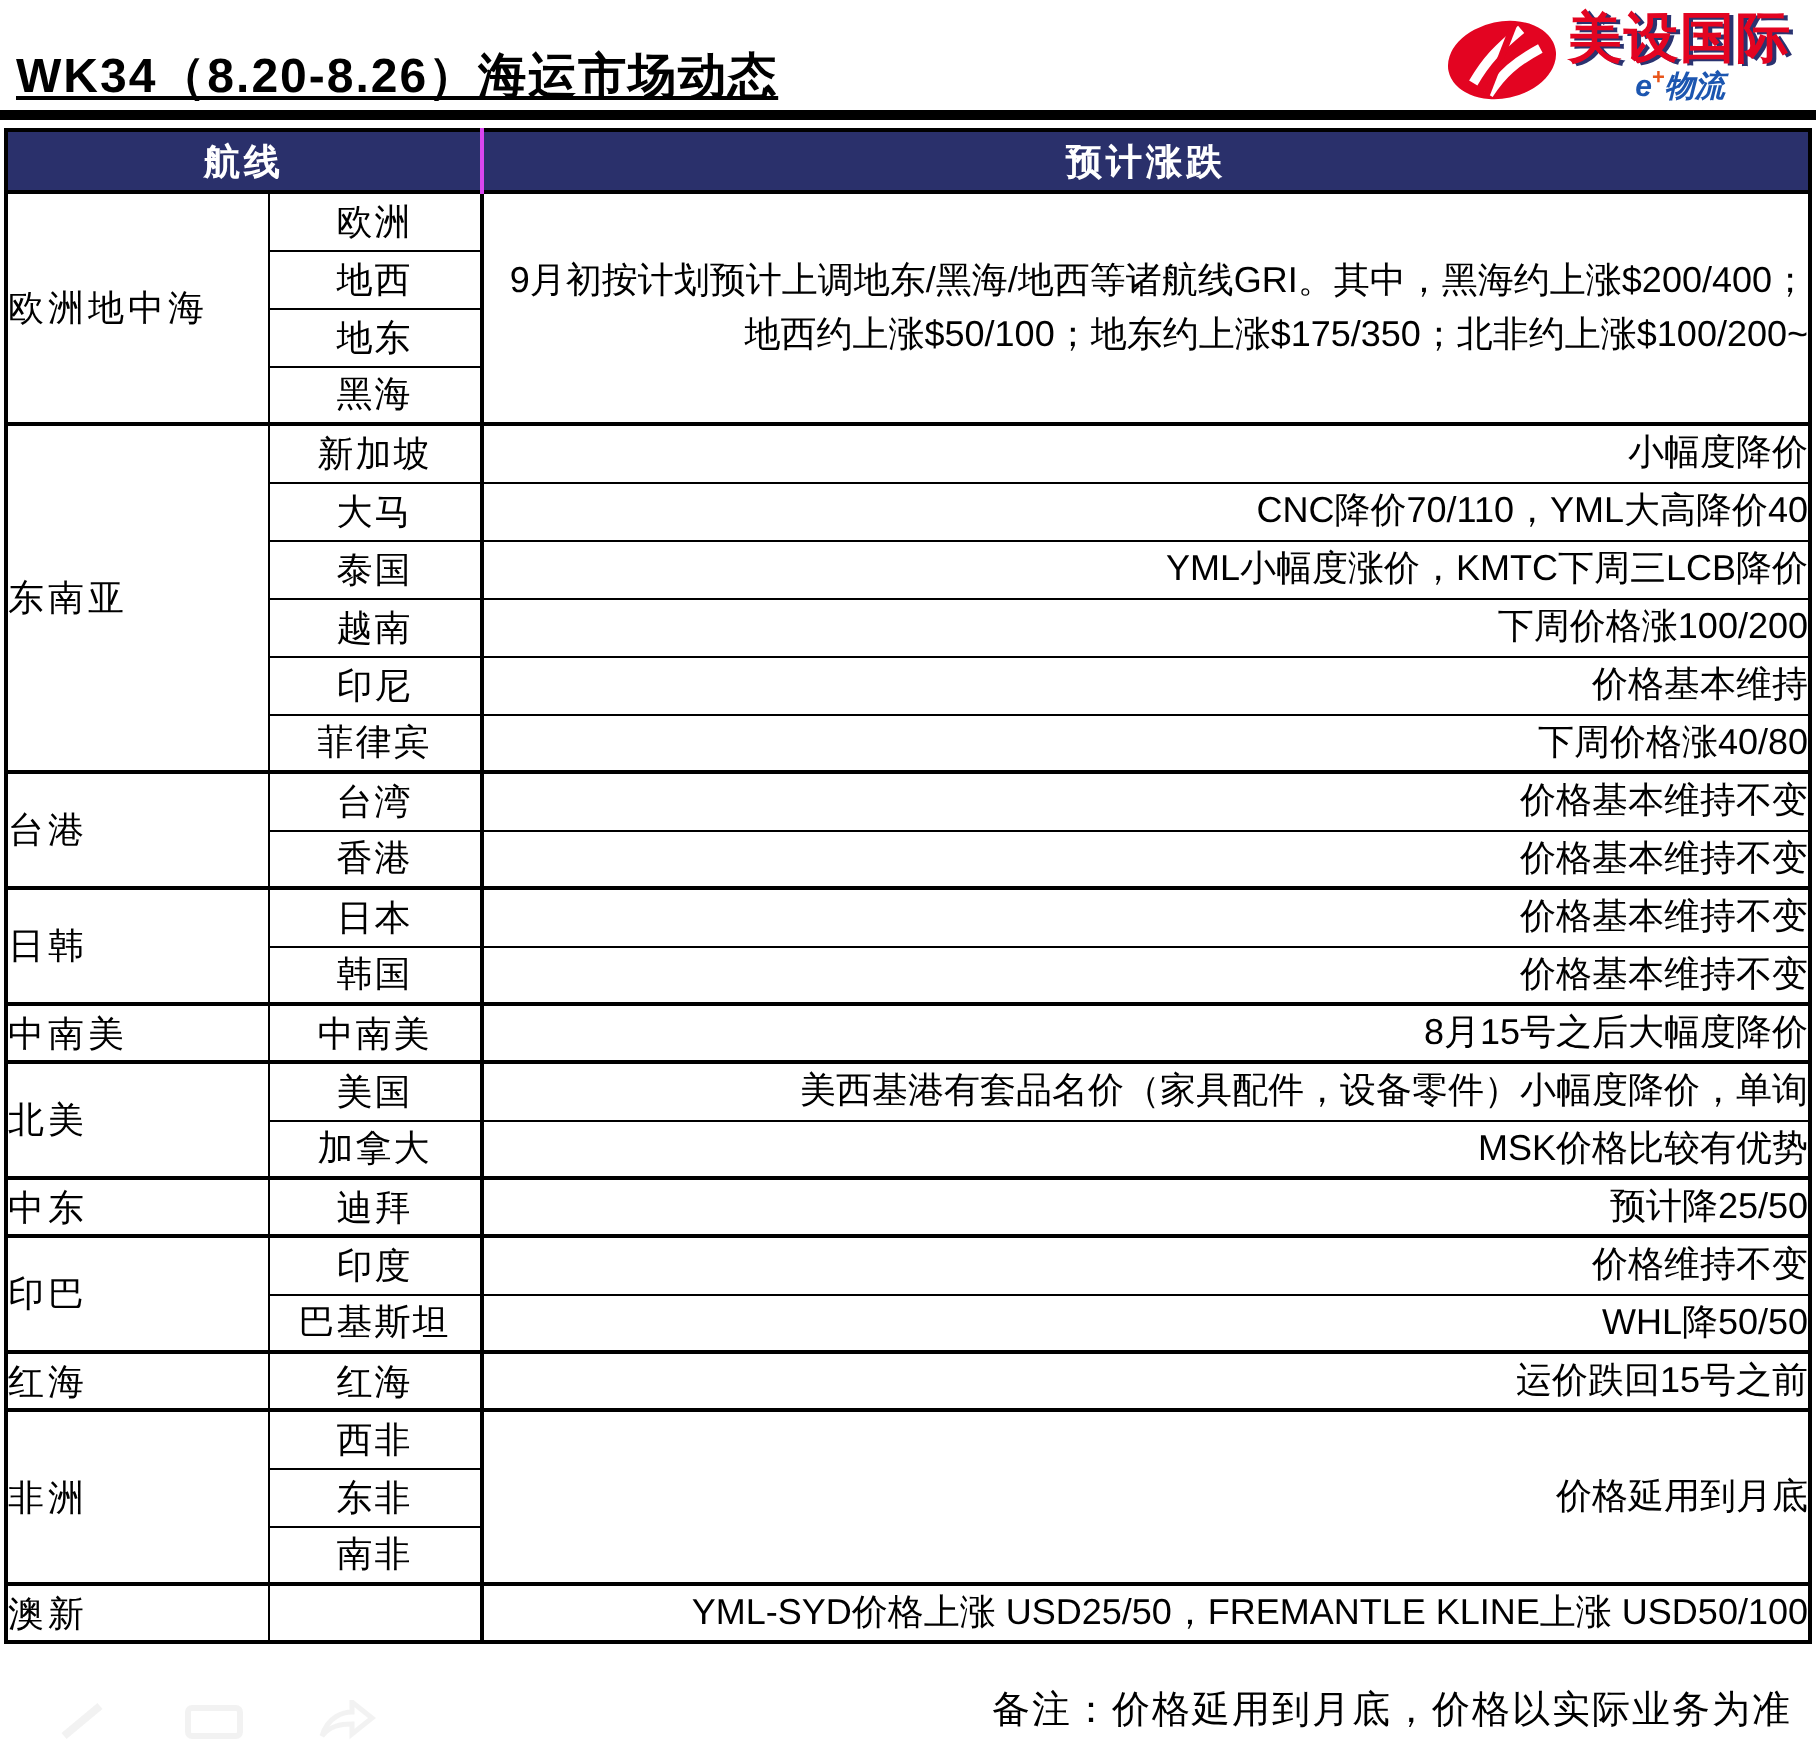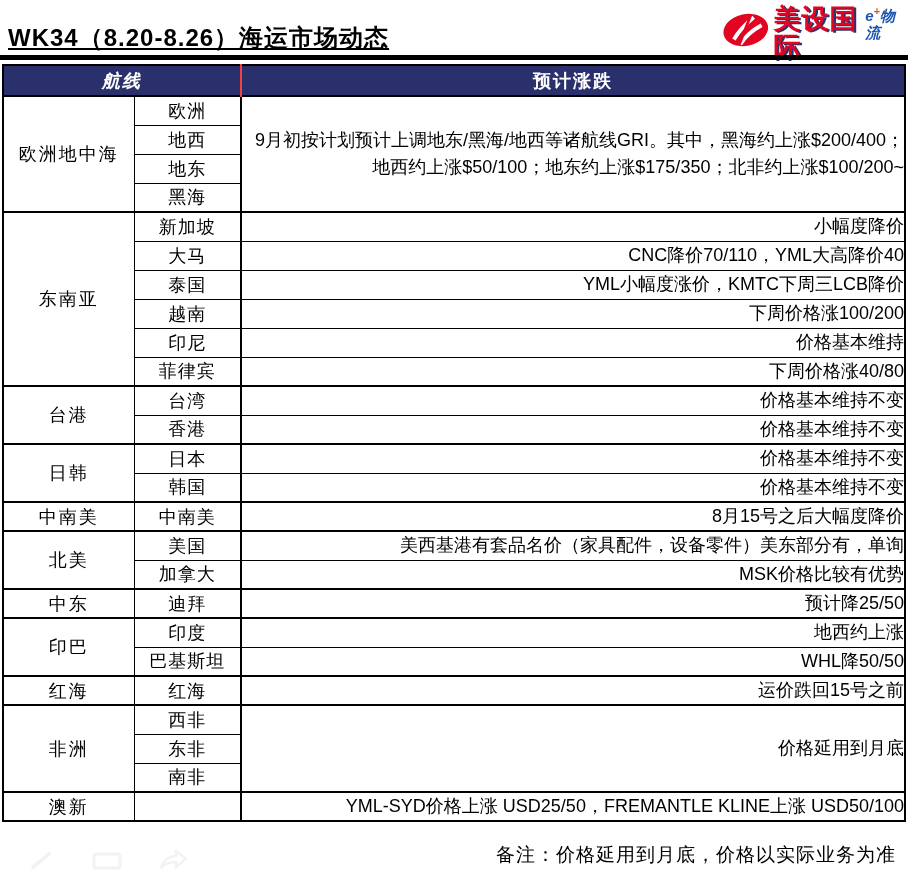--- a/index.html
+++ b/index.html
@@ -8,21 +8,21 @@
     width:910px; height:873px; background:#ffffff; position:relative;
     font-family:"Liberation Sans", sans-serif; color:#000;
   }
   .page-title {
     position:absolute; left:8px; top:22px;
     font-size:24px; font-weight:bold; letter-spacing:1px; white-space:nowrap;text-decoration:underline;
   }
   
   .logo { position:absolute; top:5px; right:8px; width:180px; height:52px; display:flex; align-items:flex-start; }
   .logo-icon { width:58px; height:46px; margin-top:2px; }
-  .logo-text-wrap { display:flex; align-items:flex-start; margin-left:4px; }
+  .logo-text-wrap { display:flex; flex-direction:column; align-items:center; margin-left:4px; }
   .logo-name {
     font-size:27px; font-weight:bold; color:#e30421; letter-spacing:1px; line-height:1.05;
     text-shadow:2px 1px 0 #2a3370;
   }
   .logo-sub { font-size:15px; font-weight:bold; font-style:italic; color:#1c56b0; line-height:1.1; }
   .logo-sub .plus { color:#e8551a; font-size:11px; vertical-align:super; font-style:normal; }
   
   .double-rule {
     position:absolute; left:0; top:55px; width:908px; height:2px;
     border-top:3px solid #000; border-bottom:2px solid #000; background:#fff;
@@ -33,27 +33,27 @@
     border-collapse:collapse; table-layout:fixed;
     border:2.5px solid #000;
     font-family:"Liberation Sans", sans-serif;
   }
   table.market col.c-region { width:131px; }
   table.market col.c-sub    { width:107px; }
   table.market thead th {
     background:#2a306b; color:#ffffff; font-weight:bold; font-size:18px;
     height:31px; padding:0; text-align:center; letter-spacing:2px;
   }
-  table.market thead th.route-h { border-right:2px solid #ef4444;font-style:italic; }
+  table.market thead th.route-h { border-right:2px solid #d946ef; }
   table.market td {
     border-top:1.5px solid #000; font-size:18px; height:29px; padding:0;
     background:#ffffff; vertical-align:middle;
   }
   table.market tr.gstart td { border-top:2.5px solid #000; }
-  td.region { text-align:center; border-right:1.5px solid #000; letter-spacing:2px;margin-top:25px; }
+  td.region { text-align:left; border-right:1.5px solid #000; letter-spacing:2px;margin-top:25px; }
   td.sub    { text-align:center; border-right:2px solid #000; letter-spacing:1px; }
   td.note   { text-align:right; padding:1px 4px 1px 3px; line-height:1.5;margin-top:28px; }
   td.shaded { background:#f1f1f1; }
   
   .footer-note {
     position:absolute; top:842px; right:14px;
     font-size:19px; letter-spacing:1px; white-space:nowrap;
   }
   
   .watermark { position:absolute; left:28px; top:850px; display:flex; gap:36px; opacity:0.35; }
@@ -150,35 +150,35 @@
         <td class="note">价格基本维持不变</td>
       </tr>
       <tr class="gstart">
         <td class="region shaded">中南美</td>
         <td class="sub shaded">中南美</td>
         <td class="note shaded">8月15号之后大幅度降价</td>
       </tr>
       <tr class="gstart">
         <td class="region" rowspan="2">北美</td>
         <td class="sub">美国</td>
-        <td class="note">美西基港有套品名价（家具配件，设备零件）美东部分有，单询</td>
+        <td class="note">美西基港有套品名价（家具配件，设备零件）小幅度降价，单询</td>
       </tr>
       <tr>
         <td class="sub">加拿大</td>
         <td class="note">MSK价格比较有优势</td>
       </tr>
       <tr class="gstart">
         <td class="region shaded">中东</td>
         <td class="sub shaded">迪拜</td>
         <td class="note shaded">预计降25/50</td>
       </tr>
       <tr class="gstart">
         <td class="region" rowspan="2">印巴</td>
         <td class="sub">印度</td>
-        <td class="note">地西约上涨</td>
+        <td class="note">价格维持不变</td>
       </tr>
       <tr>
         <td class="sub">巴基斯坦</td>
         <td class="note">WHL降50/50</td>
       </tr>
       <tr class="gstart">
         <td class="region shaded">红海</td>
         <td class="sub shaded">红海</td>
         <td class="note shaded">运价跌回15号之前</td>
       </tr>

